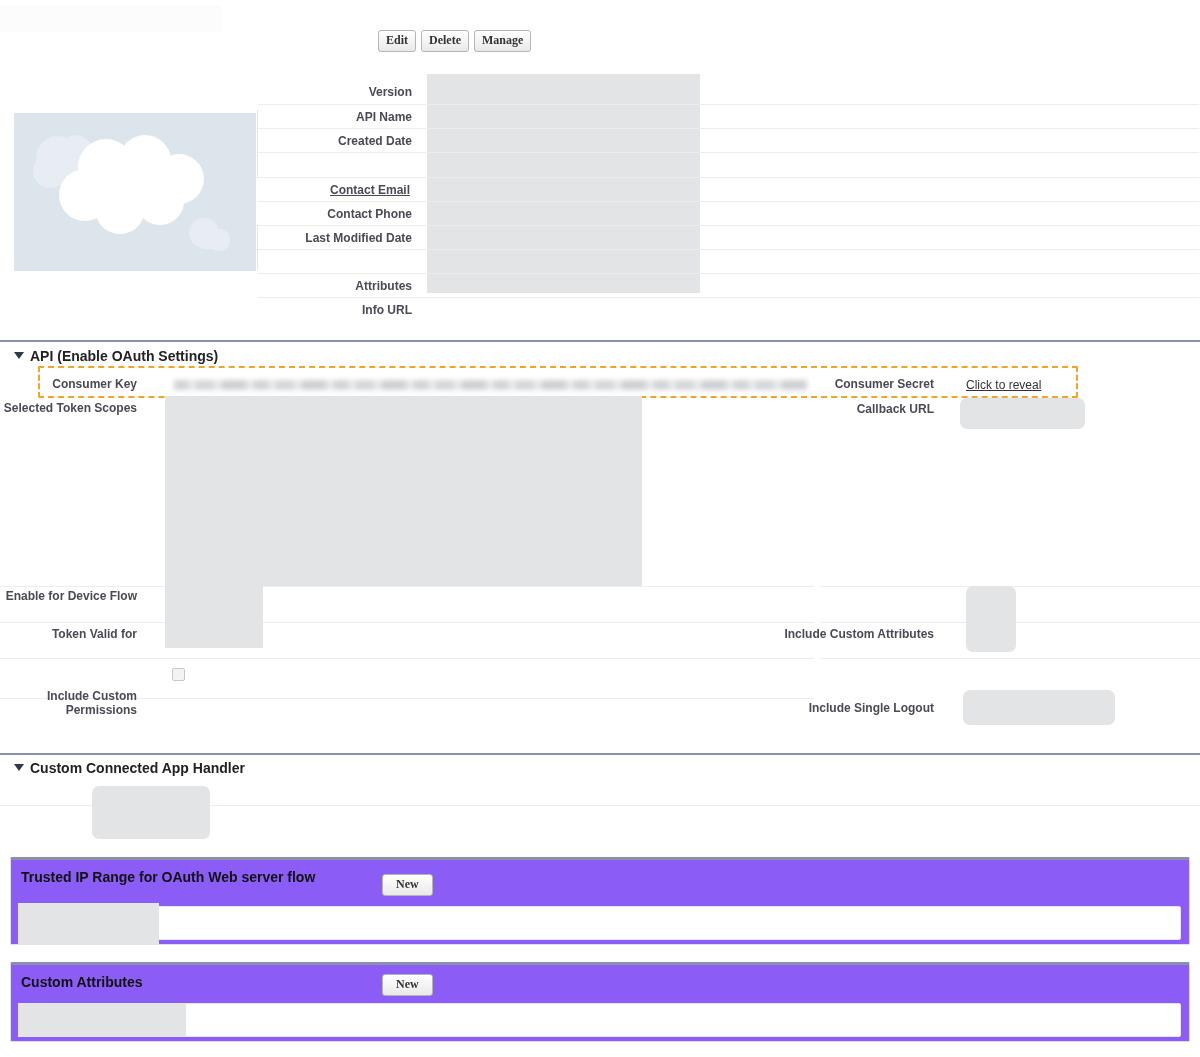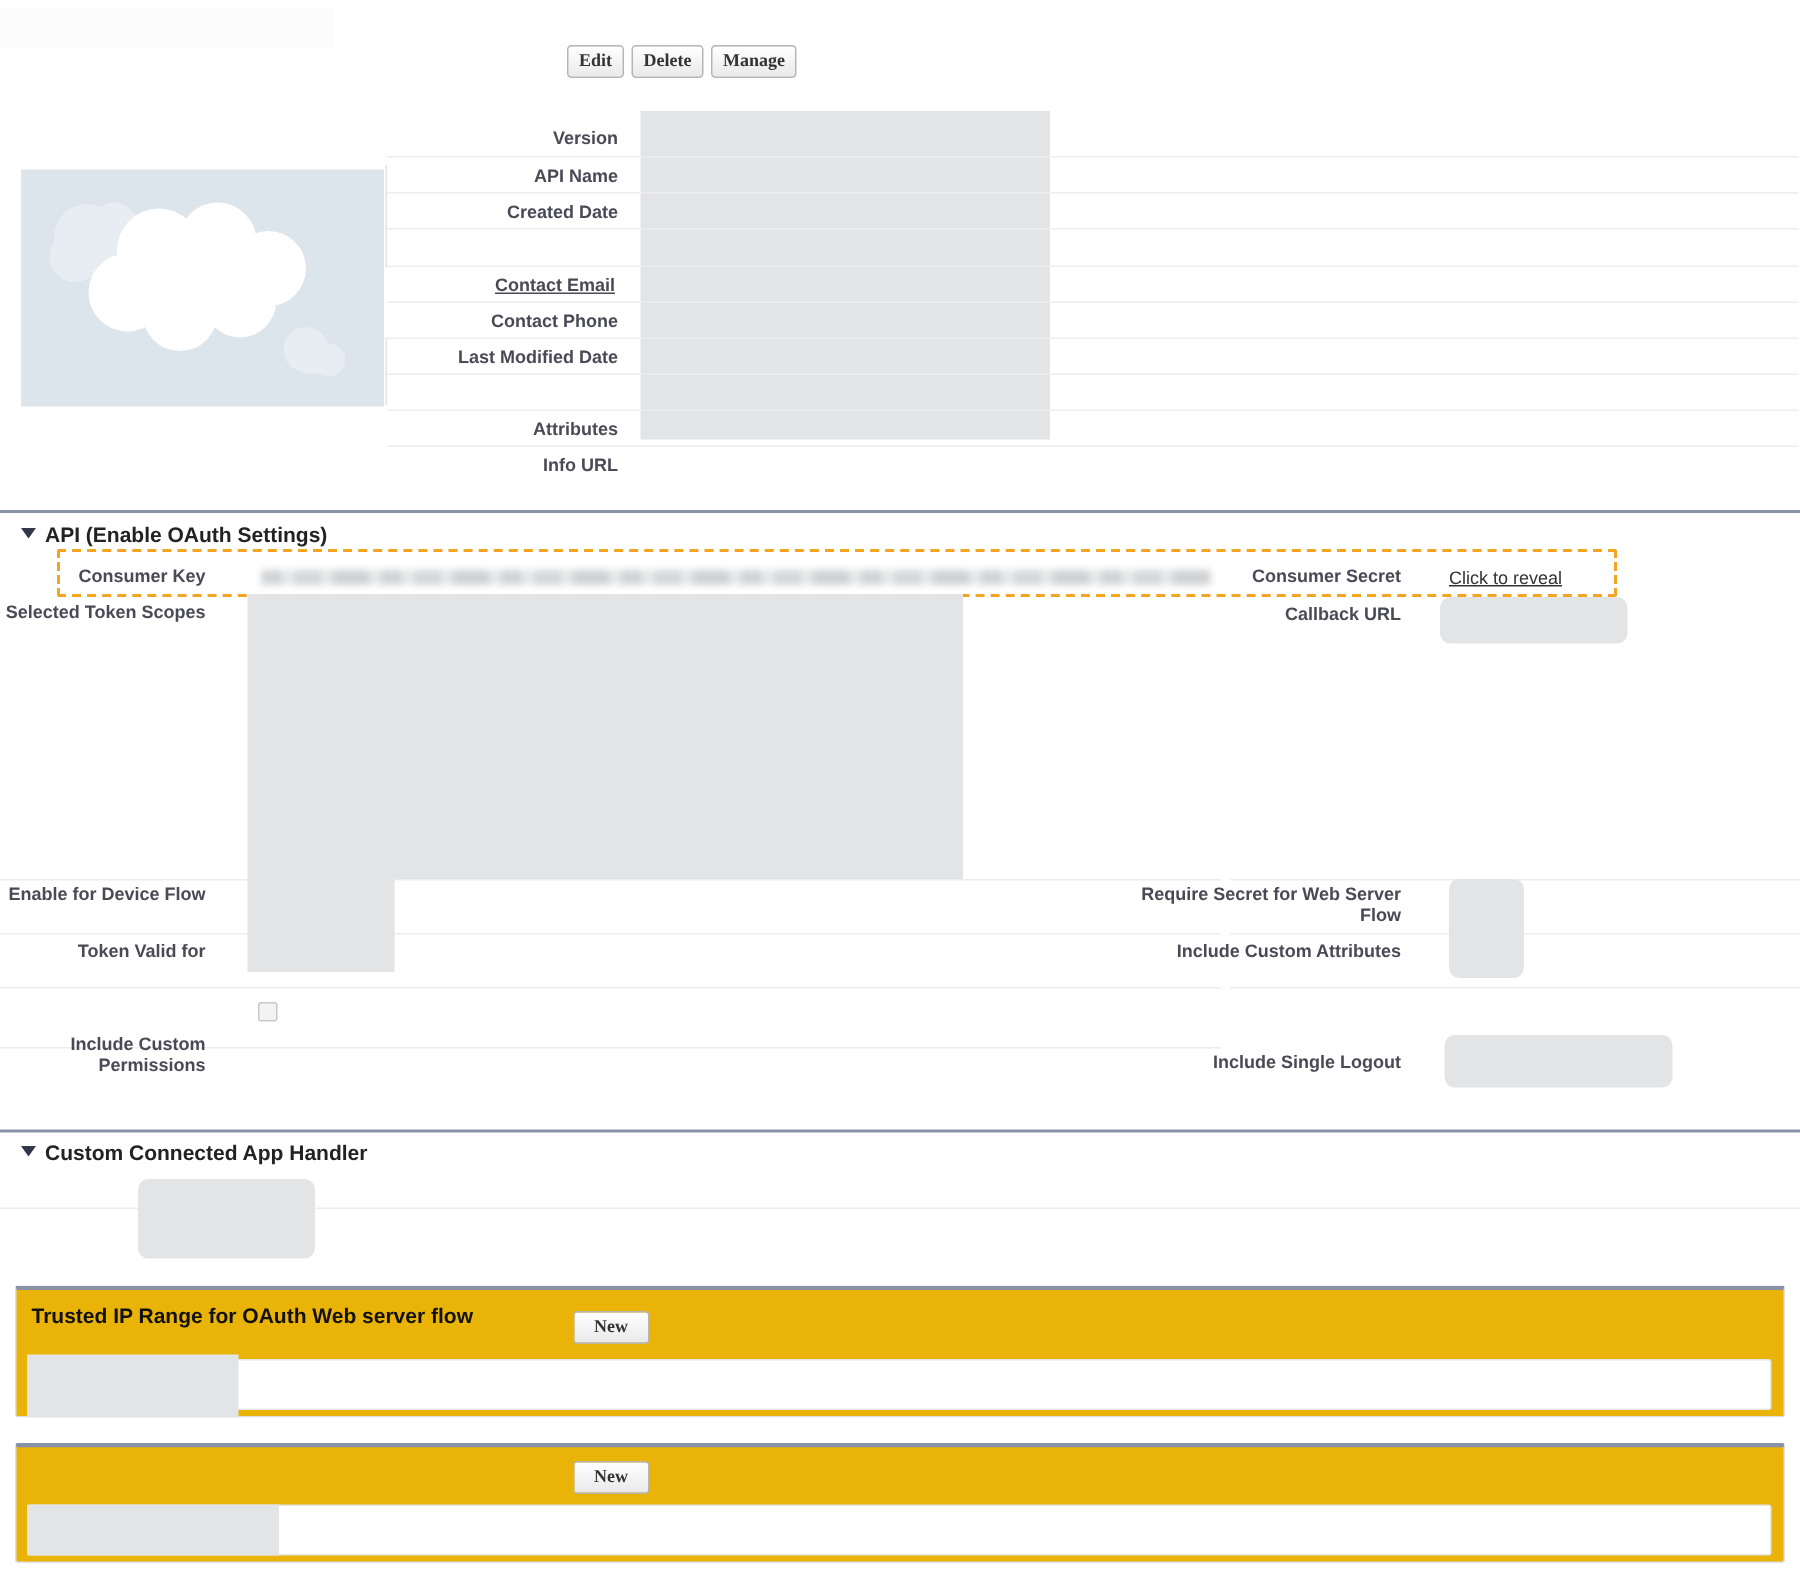--- a/index.html
+++ b/index.html
@@ -137,21 +137,21 @@
     width: 242px; height: 158px;
     background: #dde5ec;
     overflow: hidden;
   }
 
   
   .rel-list {
     position: absolute;
     border: 1px solid #e0e0e5;
     border-top: 3px solid #8891a8;
-    background: #eab308;
+    background: #8b5cf6;
     border-radius: 2px;
   }
   .rel-head {
     position: relative;
     height: 100%;
   }
   .rel-title {
     position: absolute;
     left: 10px; top: 8px;
     font-size: 14px;
@@ -257,23 +257,20 @@
   <div class="fline" style="left:820px; top:622px; width:380px;"></div>
   <div class="fline" style="left:0px; top:658px; width:814px;"></div>
   <div class="fline" style="left:820px; top:658px; width:380px;"></div>
   <div class="fline" style="left:0px; top:698px; width:814px;"></div>
 
   <div class="flabel" style="position:absolute; left:0px; top:589px; width:145px;">Enable for Device Flow</div>
 
   <div class="flabel" style="position:absolute; left:0px; top:627px; width:145px;">Token Valid for</div>
   <div class="redact" style="left:165px; top:586px; width:98px; height:62px; border-radius:0;"></div>
 
-  <div class="flabel" style="position:absolute; left:760px; top:589px; width:182px;">
-    <span>Require Secret for Web Server Flow</span>
-  </div>
 
   <div class="flabel" style="position:absolute; left:760px; top:627px; width:182px;">
     <span>Include Custom Attributes</span>
   </div>
   <div class="redact rounded" style="left:966px; top:586px; width:50px; height:66px;"></div>
 
   <div class="flabel" style="position:absolute; left:0px; top:665px; width:145px;margin-top:24px;">
     <span>Include Custom Permissions</span>
   </div>
   <span class="cbox" style="position:absolute; left:172px; top:668px;"></span>
@@ -294,19 +291,20 @@
     <div class="rel-head">
       <div class="rel-title">Trusted IP Range for OAuth Web server flow</div>
       <button class="btn rel-btn" style="left:371px; top:14px; padding:3px 13px 4px 13px;">New</button>
       <div class="rel-inner" style="left:8px; top:46px; width:1162px; height:34px;"></div>
     </div>
   </div>
   <div class="redact" style="left:18px; top:903px; width:141px; height:42px; border-radius:0;"></div>
 
   <div class="rel-list" style="left:10px; top:962px; width:1180px; height:80px;">
     <div class="rel-head">
+      <div class="rel-title">Custom Attributes</div>
       <button class="btn rel-btn" style="left:371px; top:9px; padding:3px 13px 4px 13px;">New</button>
       <div class="rel-inner" style="left:8px; top:38px; width:1162px; height:34px;"></div>
     </div>
   </div>
   <div class="redact" style="left:18px; top:1003px; width:168px; height:34px; border-radius:0;"></div>
 
 </div>
 
 </body></html>

